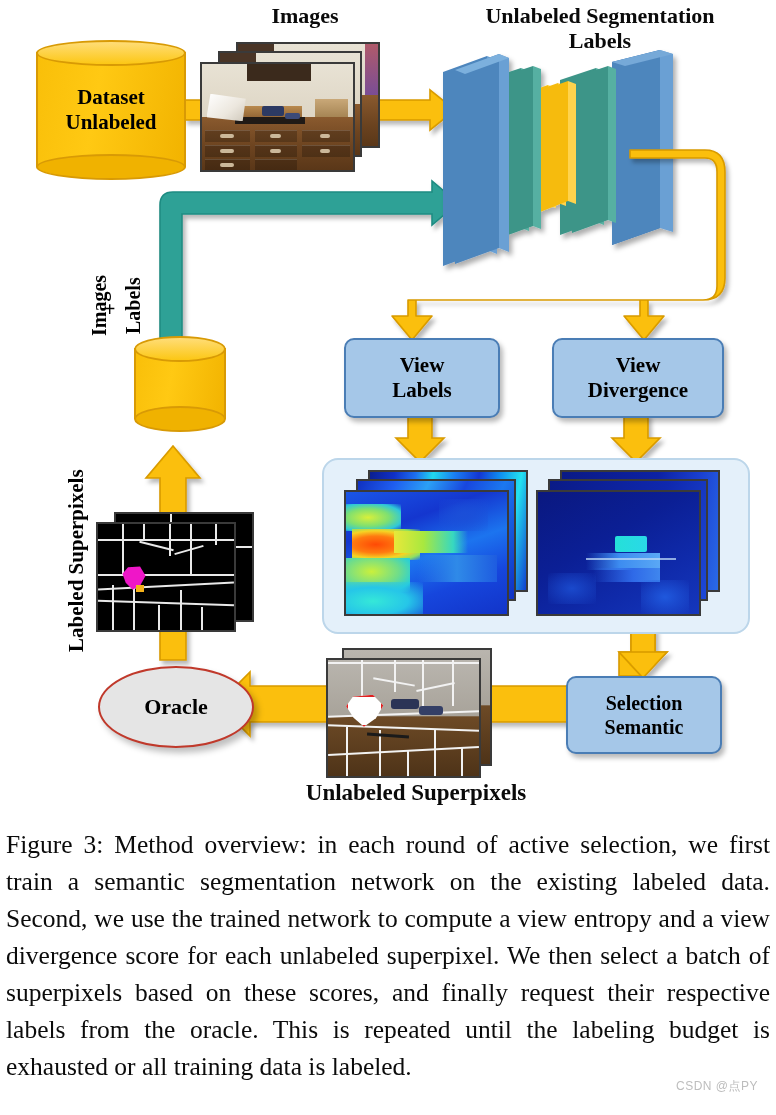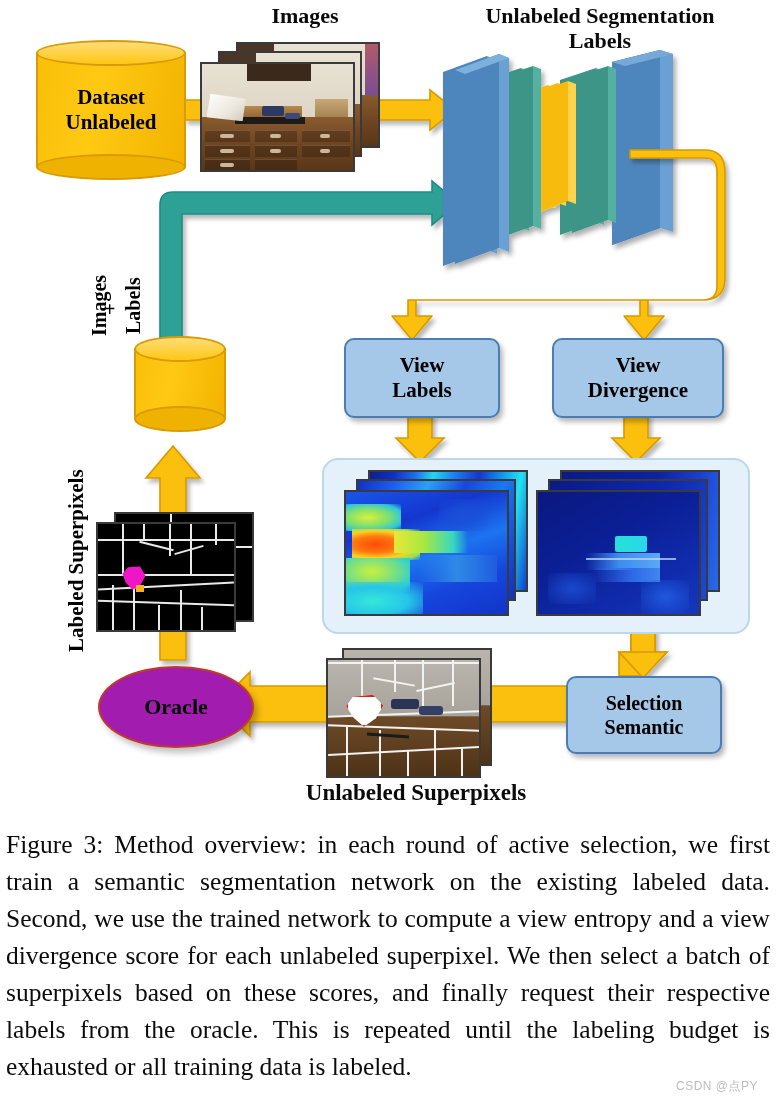--- a/index.html
+++ b/index.html
@@ -30,21 +30,21 @@
   .cyl .shadow{position:absolute;left:6px;top:8px;right:-6px;bottom:-6px;
                background:rgba(0,0,0,.18);filter:blur(4px);border-radius:40px;z-index:-1;}
 
   
   .pbox{position:absolute;background:#a5c7e8;border:2px solid #4a7db5;border-radius:10px;
         display:flex;align-items:center;justify-content:center;text-align:center;
         font-weight:bold;color:#000;line-height:1.2;
         box-shadow:3px 4px 5px rgba(0,0,0,.28);}
 
   
-  .oracle{position:absolute;background:#a21caf;border:2px solid #c0392b;border-radius:50%;
+  .oracle{position:absolute;background:#e5e5e5;border:2px solid #c0392b;border-radius:50%;
           display:flex;align-items:center;justify-content:center;
           font-weight:bold;color:#000;box-shadow:4px 5px 6px rgba(0,0,0,.25);}
 
   
   .heatpanel{position:absolute;background:#e4f0fa;border:2px solid #bcd6ea;border-radius:16px;}
 
   
   .frame{position:absolute;border:2px solid #3a3a3a;box-sizing:border-box;
          background:#888;overflow:hidden;}
 

